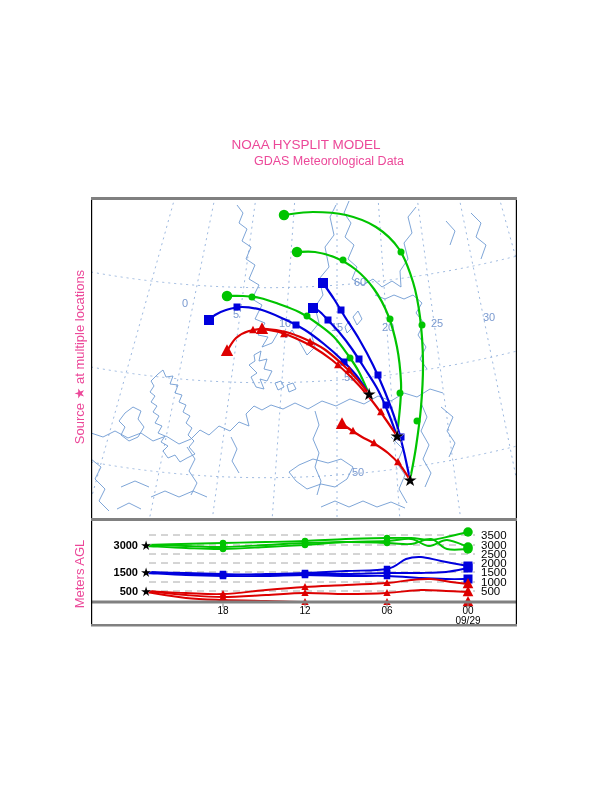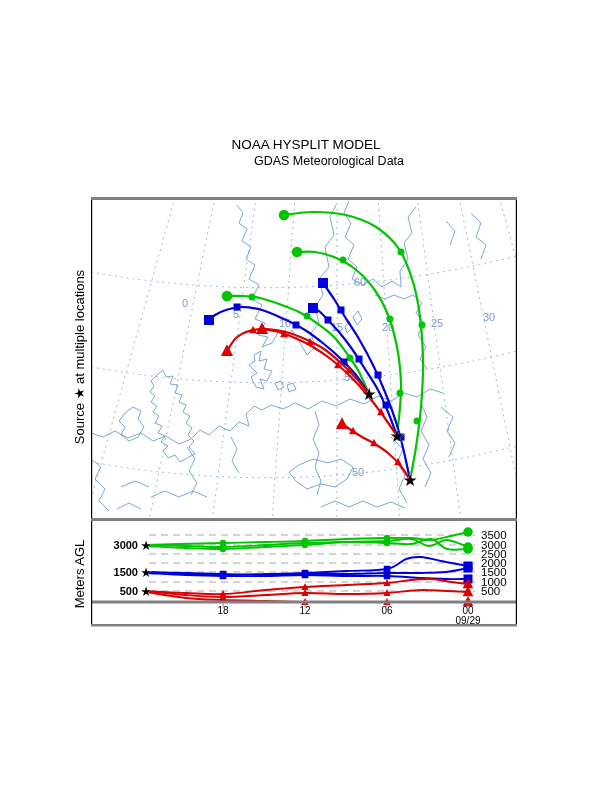--- a/index.html
+++ b/index.html
@@ -1,17 +1,17 @@
 <!DOCTYPE html>
 <html><head>
 <meta charset="utf-8">
 <style>
   html,body{margin:0;padding:0;background:#fff;}
   .page{position:relative;width:612px;height:792px;background:#fff;overflow:hidden;
-        font-family:"Liberation Sans","DejaVu Sans",sans-serif;color:#000000;}
+        font-family:"Liberation Sans","DejaVu Sans",sans-serif;color:#ec4899;}
   .titleblock{position:absolute;left:0;top:136px;width:612px;text-align:center;}
   .titleblock .t1{font-size:13.5px;line-height:17px;}
   .titleblock .t2{font-size:15.5px;line-height:19px;}
   .titleblock .t3{font-size:12.5px;line-height:16px;padding-left:46px;}
   .vlabel{position:absolute;white-space:nowrap;font-size:13px;
           transform:translate(-50%,-50%) rotate(-90deg);}
   #map-svg{position:absolute;left:91px;top:197px;}
   #profile-svg{position:absolute;left:91px;top:521px;}
 </style>
 </head>

